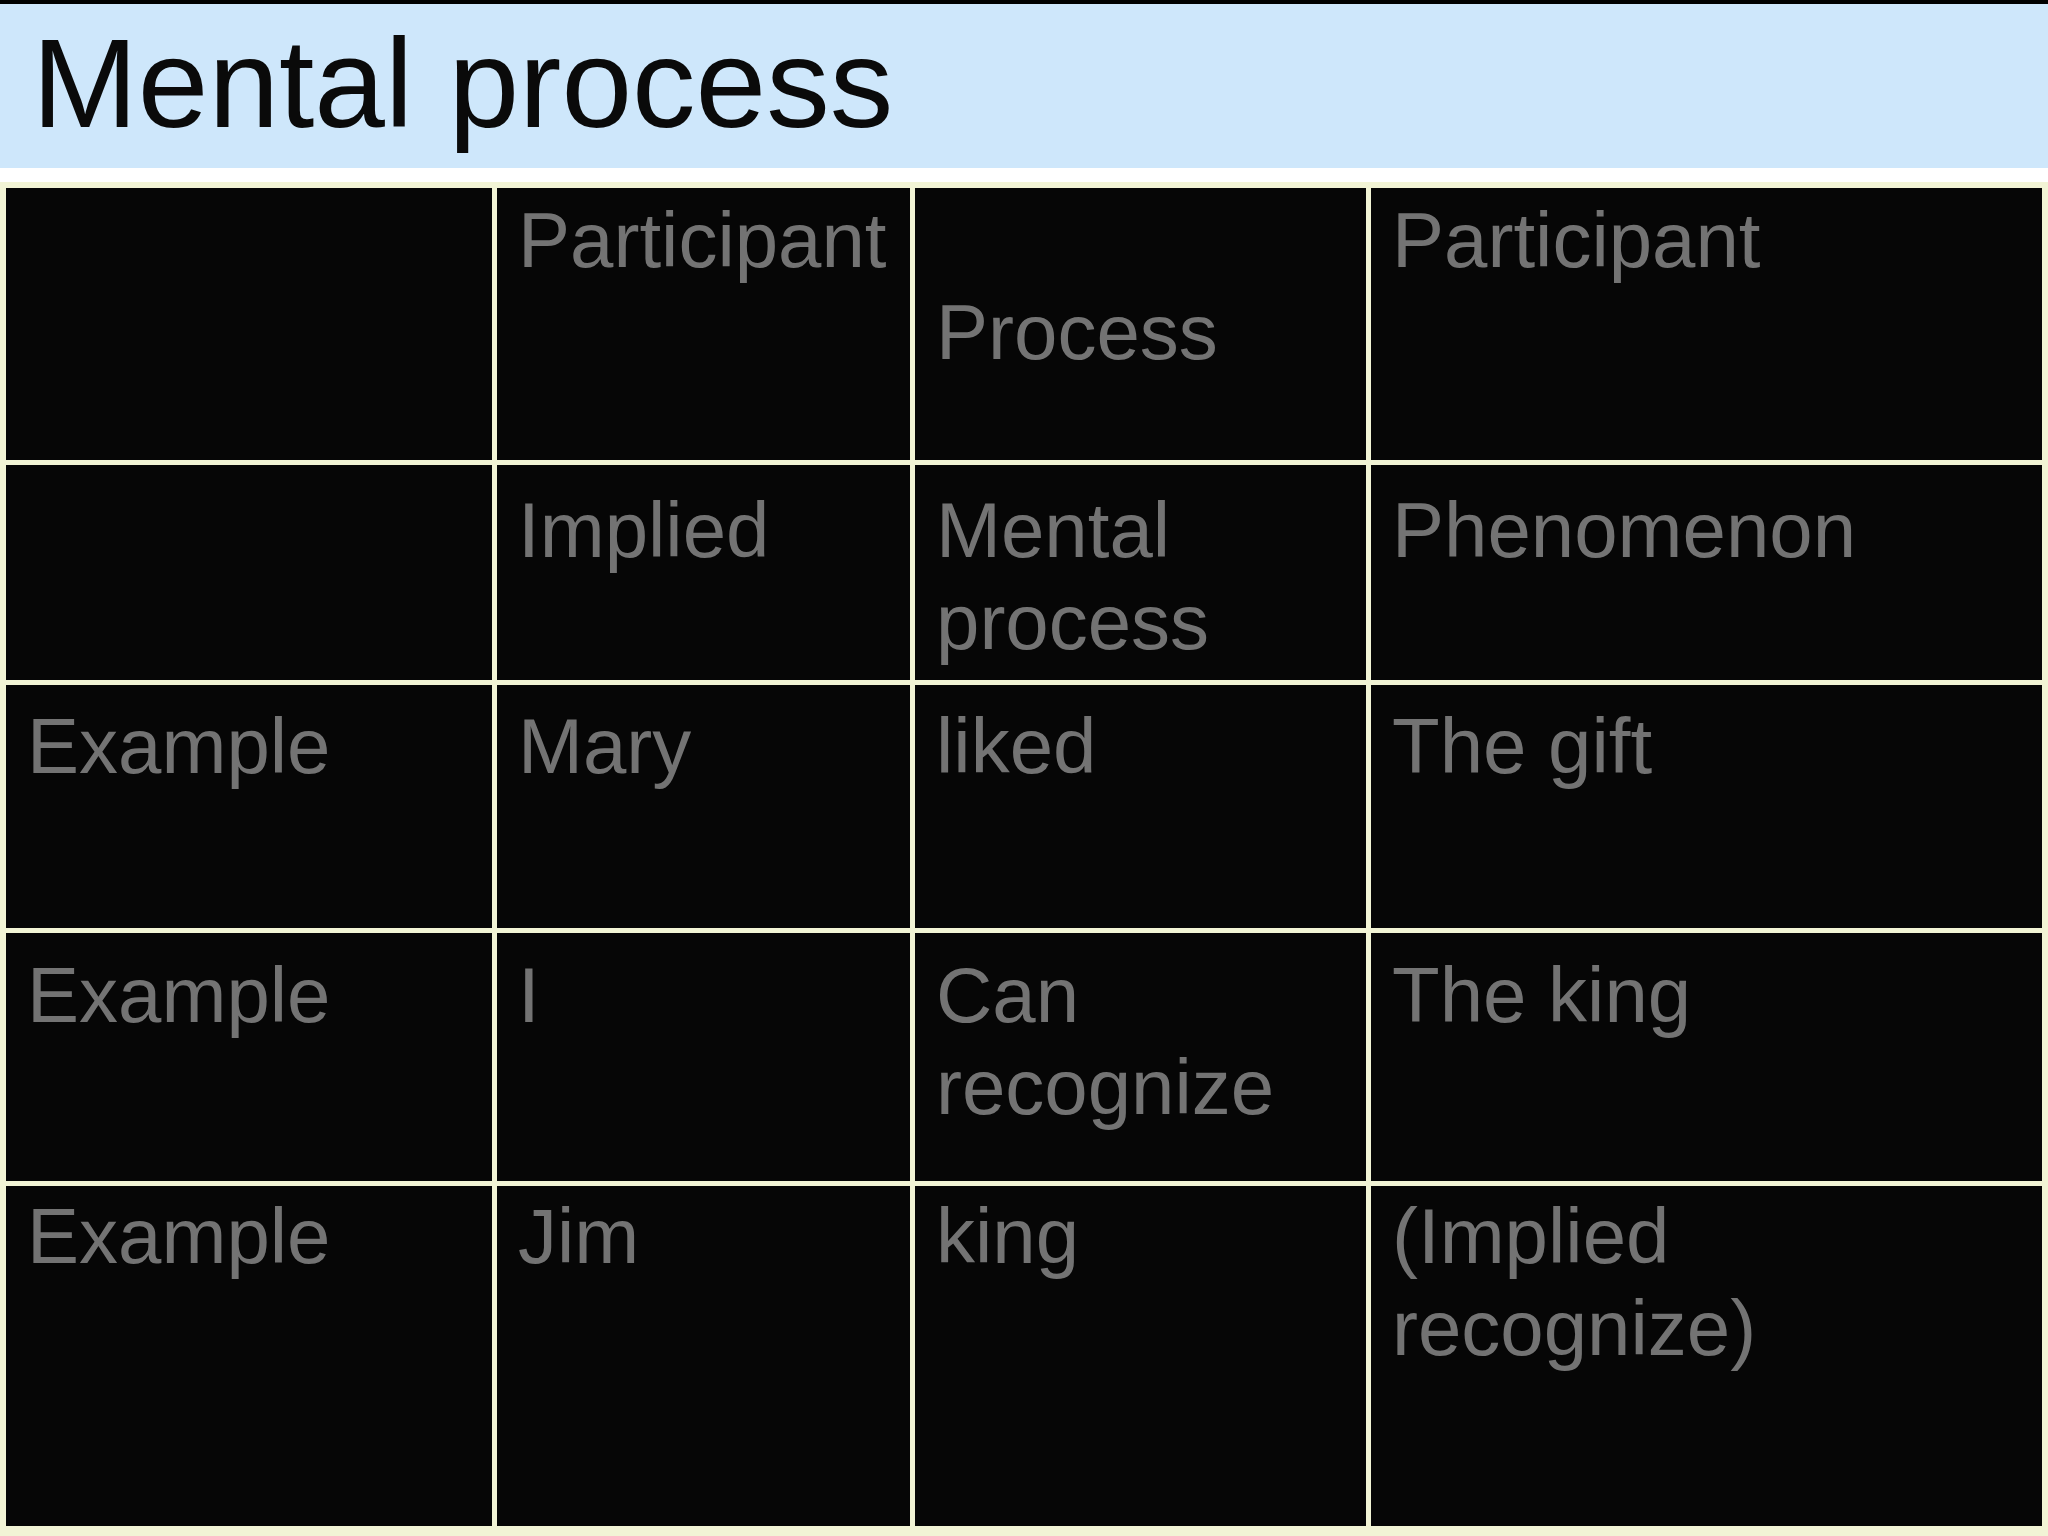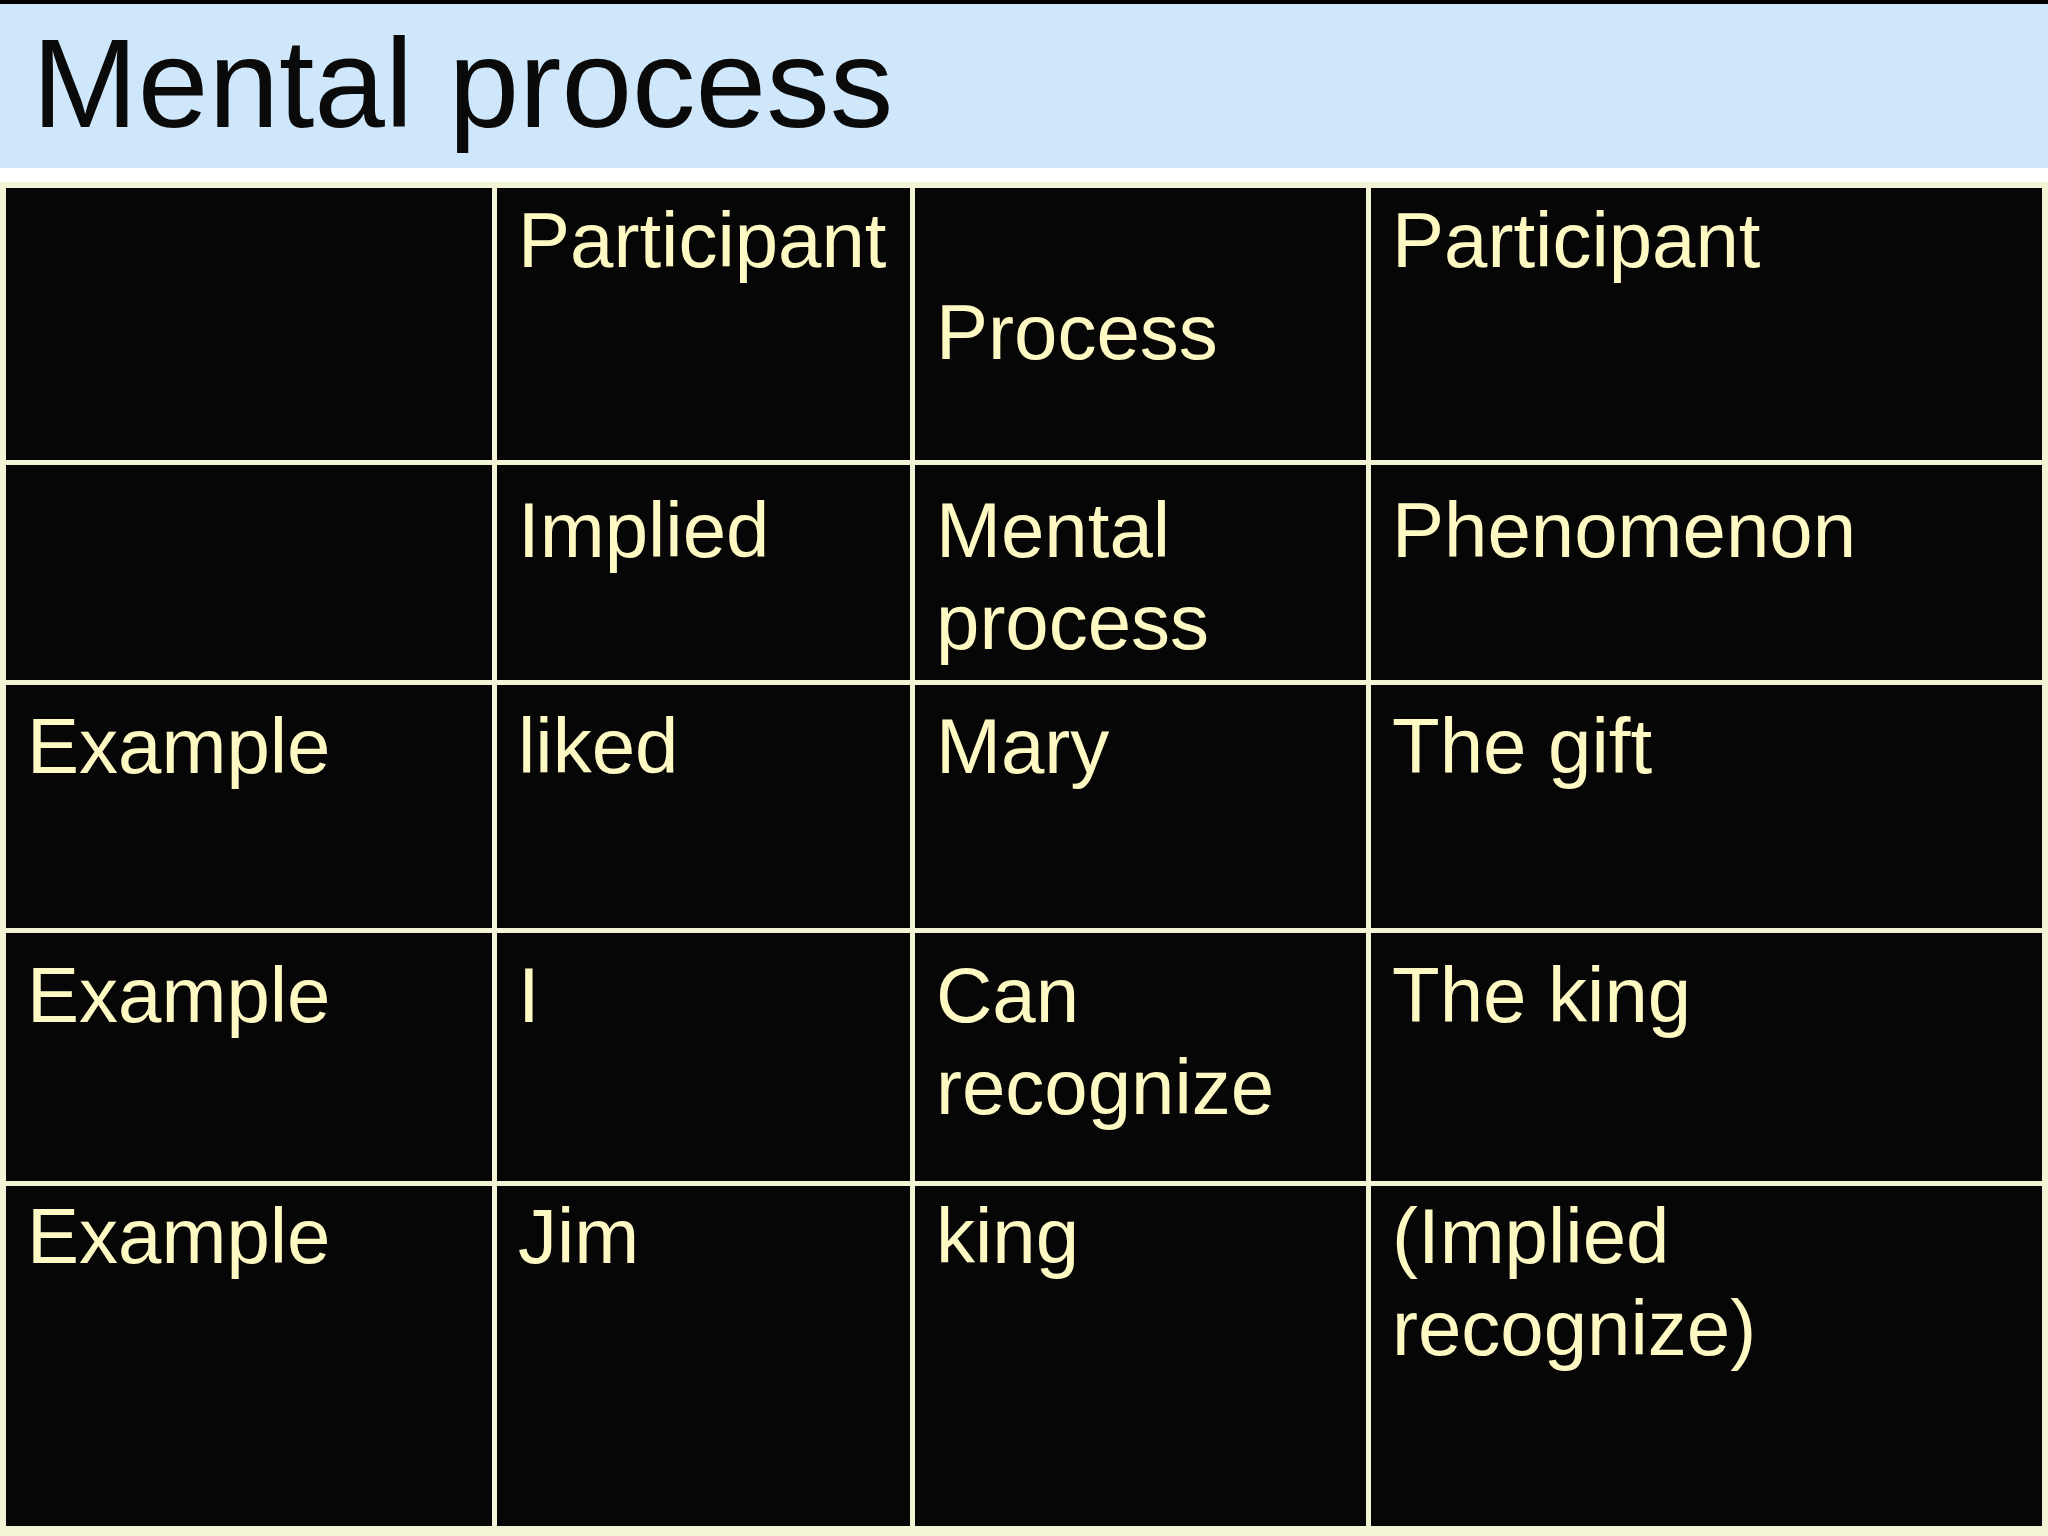--- a/index.html
+++ b/index.html
@@ -49,21 +49,21 @@
     background: #f2f4d5;           
     box-sizing: border-box;
     padding: 6px 6px 10px 6px;
     display: grid;
     grid-template-columns: 486px 413px 451px 1fr;
     grid-template-rows: 272px 215px 243px 248px 1fr;
     gap: 5px;
   }
   .cell {
     background: #060606;
-    color: #fef9c3;
+    color: #737373;
     font-size: 78px;
     line-height: 92px;
     padding: 0 8px 0 21px;
     overflow: hidden;
     box-sizing: border-box;
   }
   
   .r1 { padding-top: 6px; }
   .r1.process-offset { padding-top: 98px; }
   .r2 { padding-top: 19px; }
@@ -88,22 +88,22 @@
     <div class="cell r1 c2">Participant</div>
     <div class="cell r1 c3 process-offset">Process</div>
     <div class="cell r1 c4">Participant</div>
 
     <div class="cell r2 c1"></div>
     <div class="cell r2 c2">Implied</div>
     <div class="cell r2 c3">Mental process</div>
     <div class="cell r2 c4">Phenomenon</div>
 
     <div class="cell r3 c1">Example</div>
+    <div class="cell r3 c2">Mary</div>
     <div class="cell r3 c3">liked</div>
-    <div class="cell r3 c2">Mary</div>
     <div class="cell r3 c4">The gift</div>
 
     <div class="cell r4 c1">Example</div>
     <div class="cell r4 c2">I</div>
     <div class="cell r4 c3">Can recognize</div>
     <div class="cell r4 c4">The king</div>
 
     <div class="cell r5 c1">Example</div>
     <div class="cell r5 c2">Jim</div>
     <div class="cell r5 c3">king</div>

